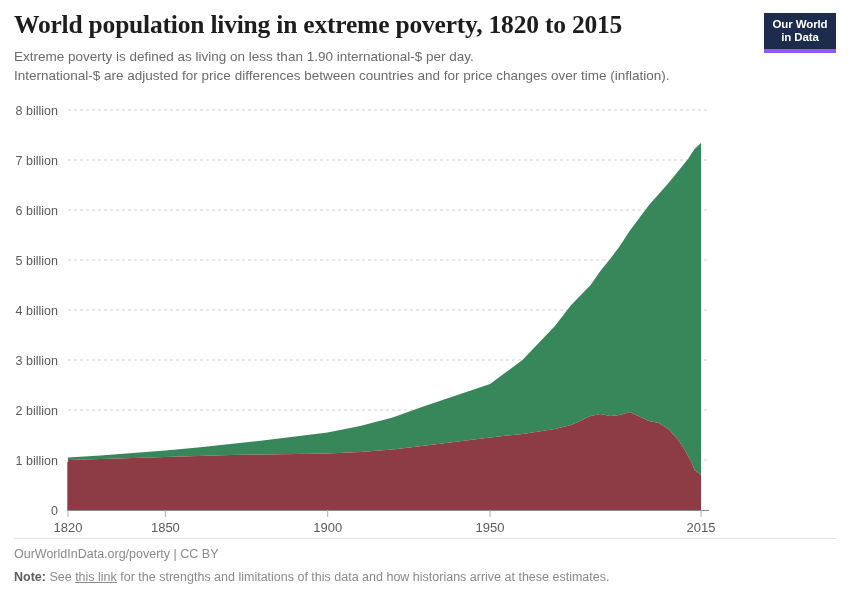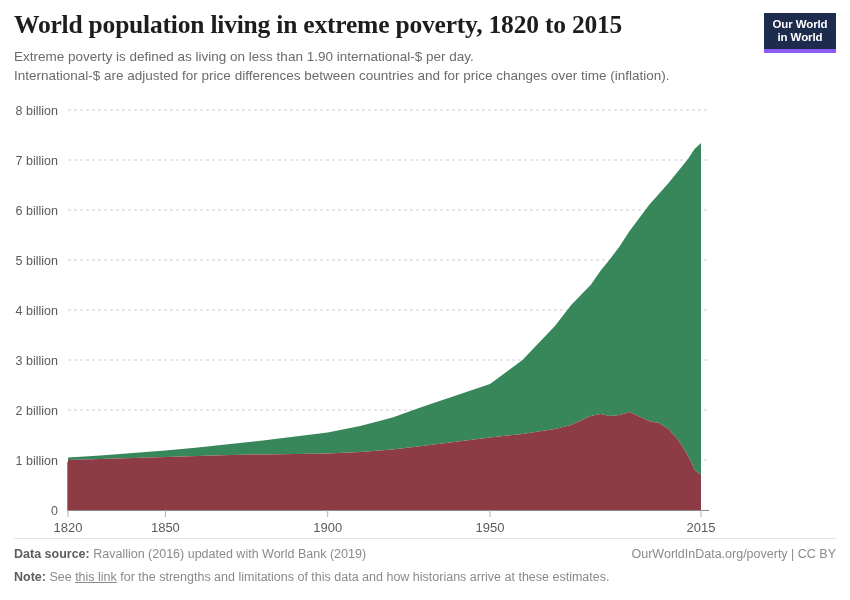--- a/index.html
+++ b/index.html
@@ -165,21 +165,21 @@
   <div class="header">
     <div class="chart-title">World population living in extreme poverty, 1820 to 2015</div>
     <div class="chart-subtitle">
       <div>Extreme poverty is defined as living on less than 1.90 international-$ per day.</div>
       <div>International-$ are adjusted for price differences between countries and for price changes over time (inflation).</div>
     </div>
   </div>
 
   <div class="owid-logo">
     <span>Our World</span>
-    <span>in World</span>
+    <span>in Data</span>
   </div>
 
   <div class="plot-wrap">
     <svg class="plot" width="850" height="600" viewBox="0 0 850 600">
       <g id="gridlines">
           <line x1="68" x2="709" y1="460" y2="460" class="gridline"></line>
           <line x1="68" x2="709" y1="410" y2="410" class="gridline"></line>
           <line x1="68" x2="709" y1="360" y2="360" class="gridline"></line>
           <line x1="68" x2="709" y1="310" y2="310" class="gridline"></line>
           <line x1="68" x2="709" y1="260" y2="260" class="gridline"></line>
@@ -216,23 +216,20 @@
           <line x1="701" x2="701" y1="510" y2="517" class="tickmark"></line>
           <text x="701" y="532" class="xtick-label" text-anchor="middle">2015</text>
         </g>
     </svg>
   </div>
 
 
   <div class="footer-rule"></div>
   <div class="footer">
     <div class="footer-row">
-      <div>
-        <b>Data source:</b><span> Ravallion (2016) updated with World Bank (2019)</span>
-      </div>
       <div class="right">OurWorldInData.org/poverty | CC BY</div>
     </div>
     <div class="footer-row">
       <div>
         <b>Note:</b><span> See </span><span class="link">this link</span><span> for the strengths and limitations of this data and how historians arrive at these estimates.</span>
       </div>
     </div>
   </div>
 
 </div>

